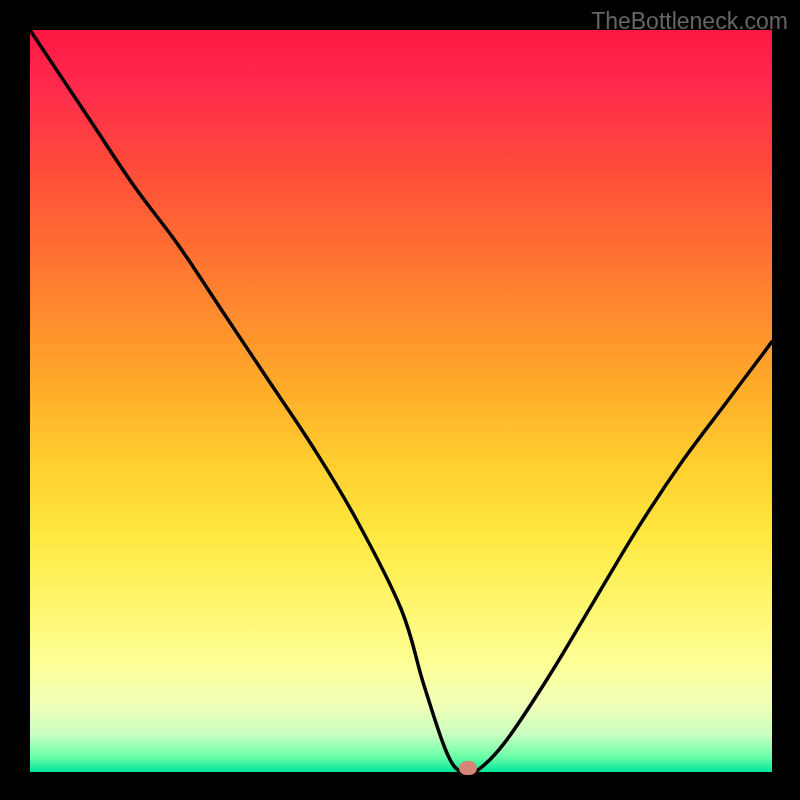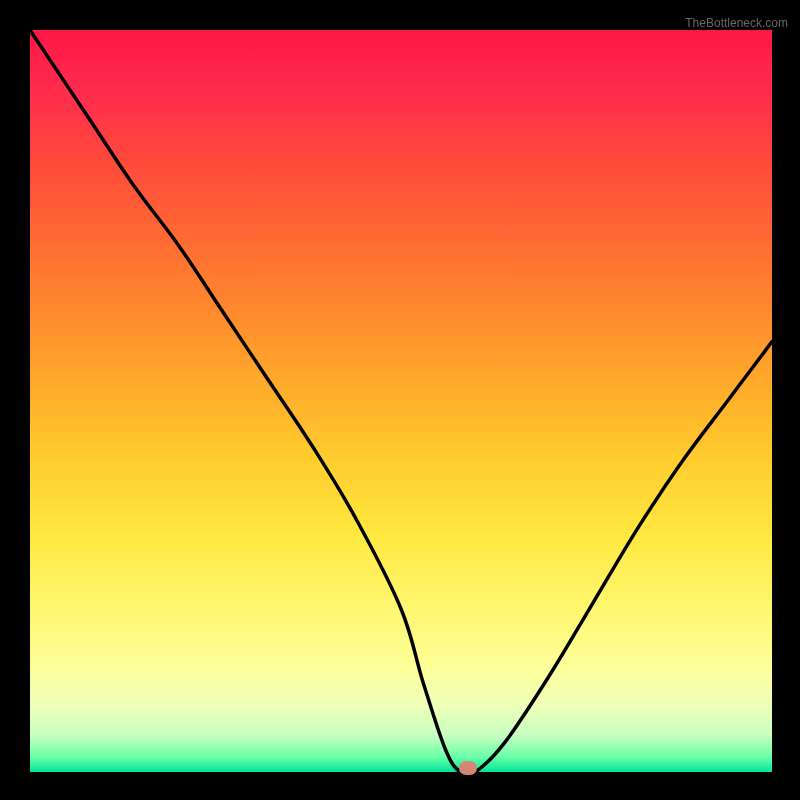--- a/index.html
+++ b/index.html
@@ -6,24 +6,24 @@
   body {
     width: 800px;
     height: 800px;
     background: #000;
     position: relative;
     font-family: Arial, sans-serif;
     overflow: hidden;
   }
   .attribution {
     position: absolute;
-    top: 16px;
+    top: 8px;
     right: 12px;
     color: #666;
-    font-size: 12px;
+    font-size: 23px;
     font-weight: 500;
     z-index: 10;
   }
   .plot-area {
     position: absolute;
     left: 30px;
     top: 30px;
     width: 742px;
     height: 742px;
   }

